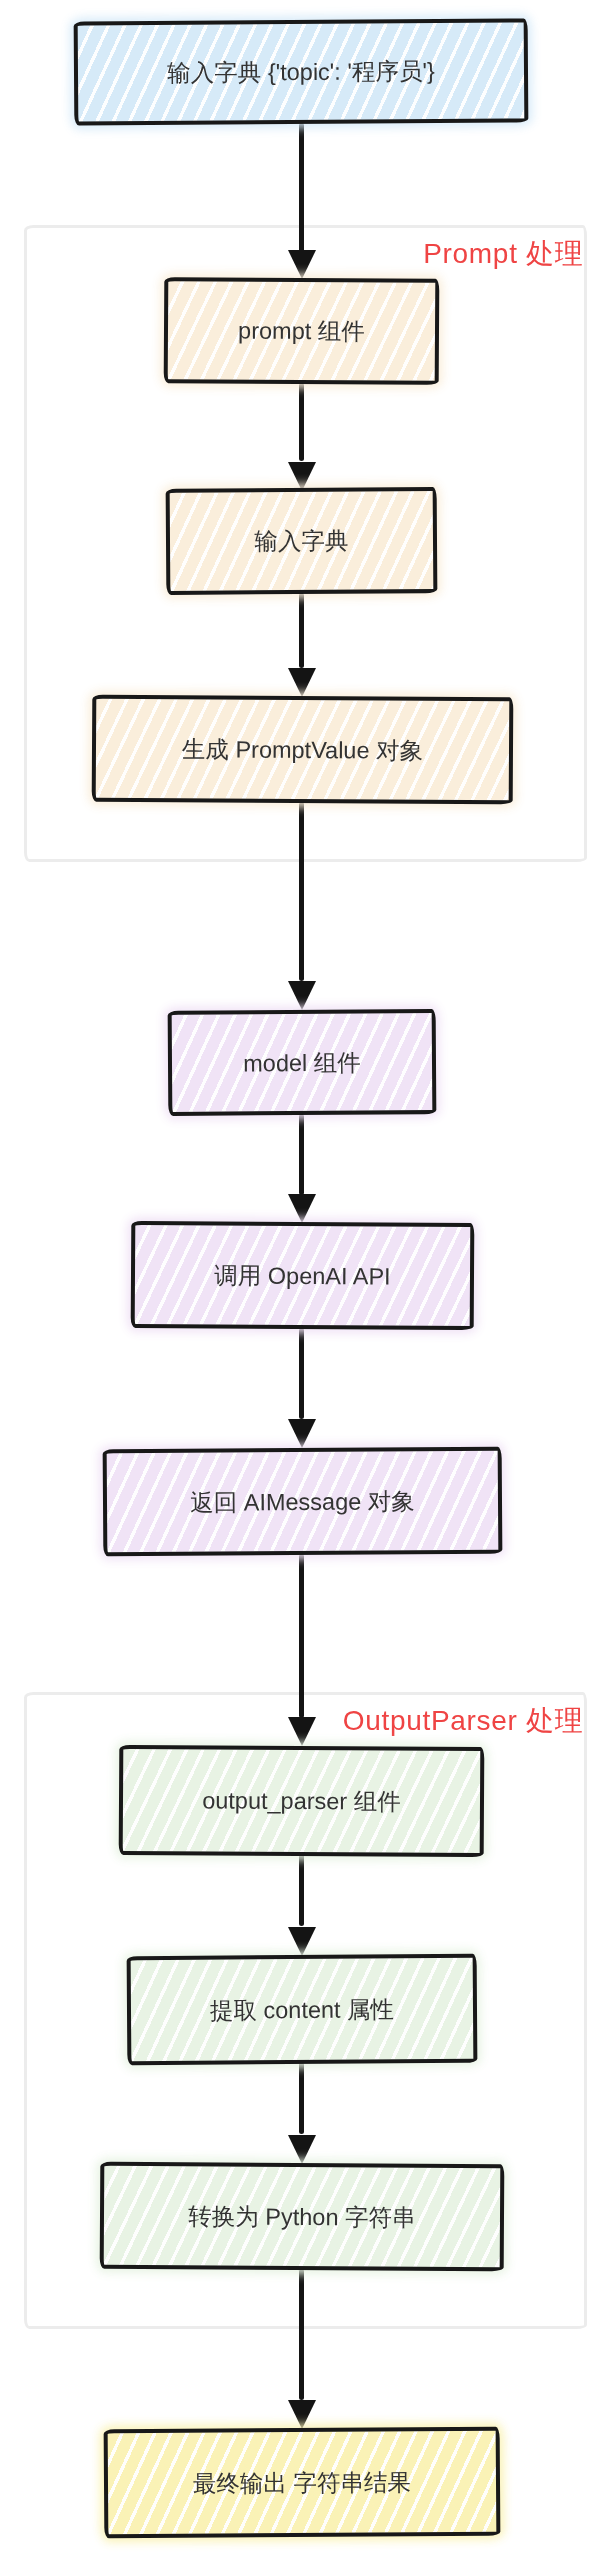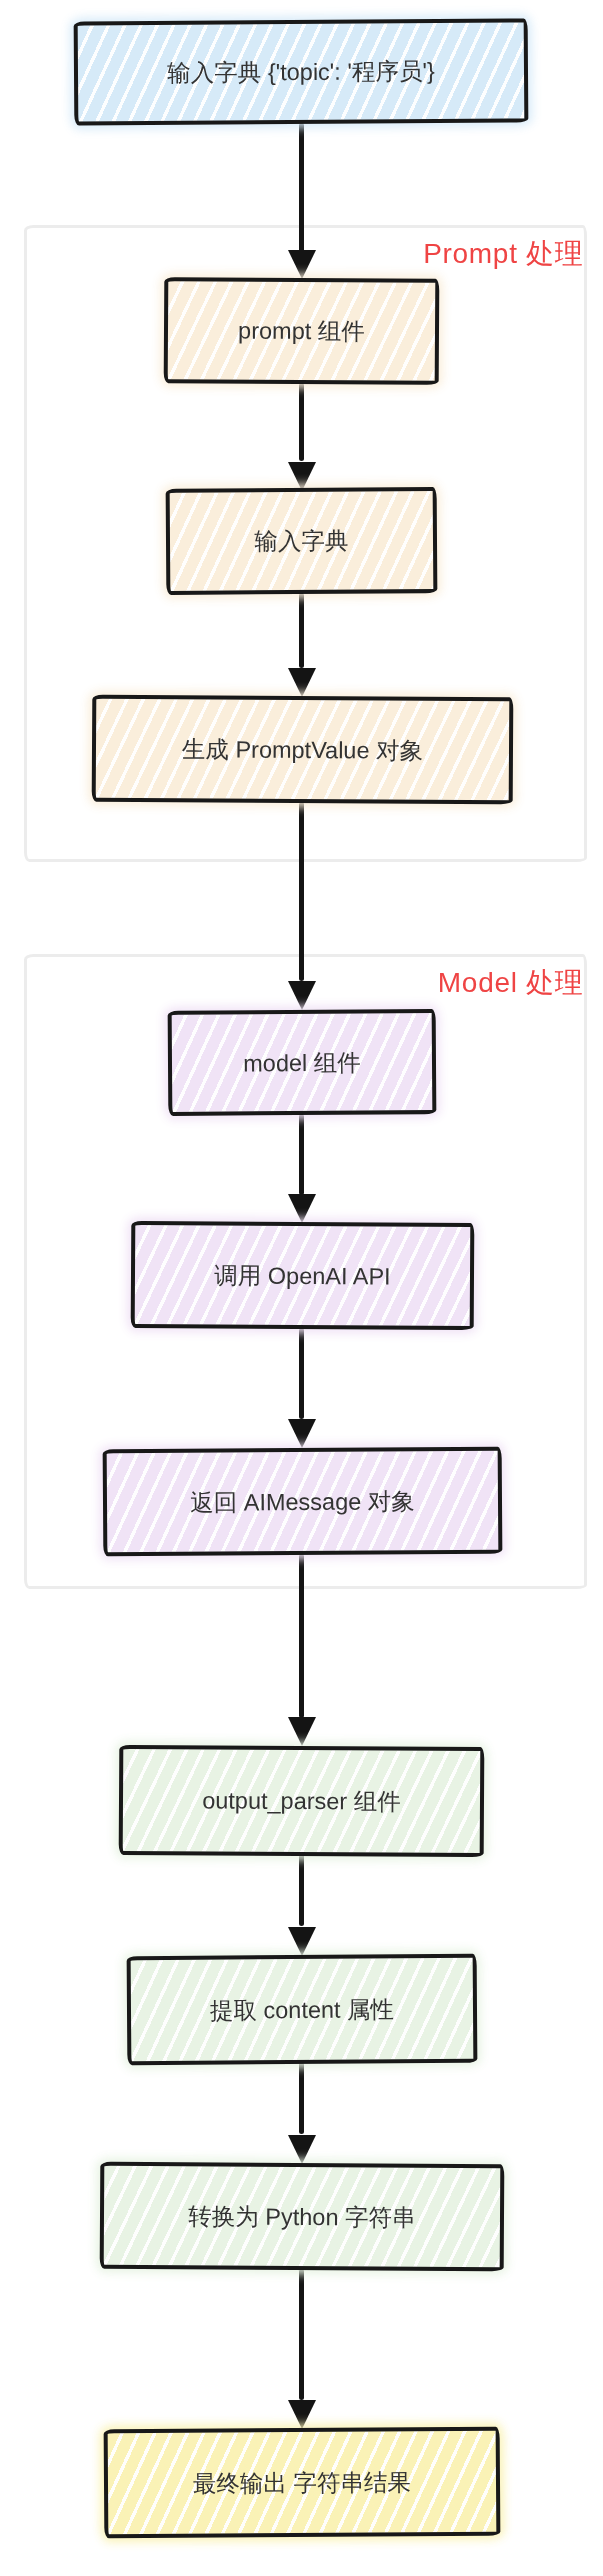--- a/index.html
+++ b/index.html
@@ -103,22 +103,22 @@
   }
 </style>
 </head>
 <body>
 
 <div class="stage">
 
   <div class="group" style="left:23.5px; top:225px; width:557px; height:631px">
     <div class="group-title">Prompt 处理</div>
   </div>
-  <div class="group" style="left:23.5px; top:954px; width:557px; height:629px">
-    <div class="group-title">Model 处理</div>
+  <div class="group" style="left:23.5px; top:1692px; width:557px; height:631px">
+    <div class="group-title">OutputParser 处理</div>
   </div>
 
   <div class="edge" style="top:123px;  height:129px"></div>
   <div class="head" style="top:250px"></div>
 
   <div class="edge" style="top:383px;  height:78px"></div>
   <div class="head" style="top:462px"></div>
 
   <div class="edge" style="top:593px;  height:75px"></div>
   <div class="head" style="top:668px"></div>

